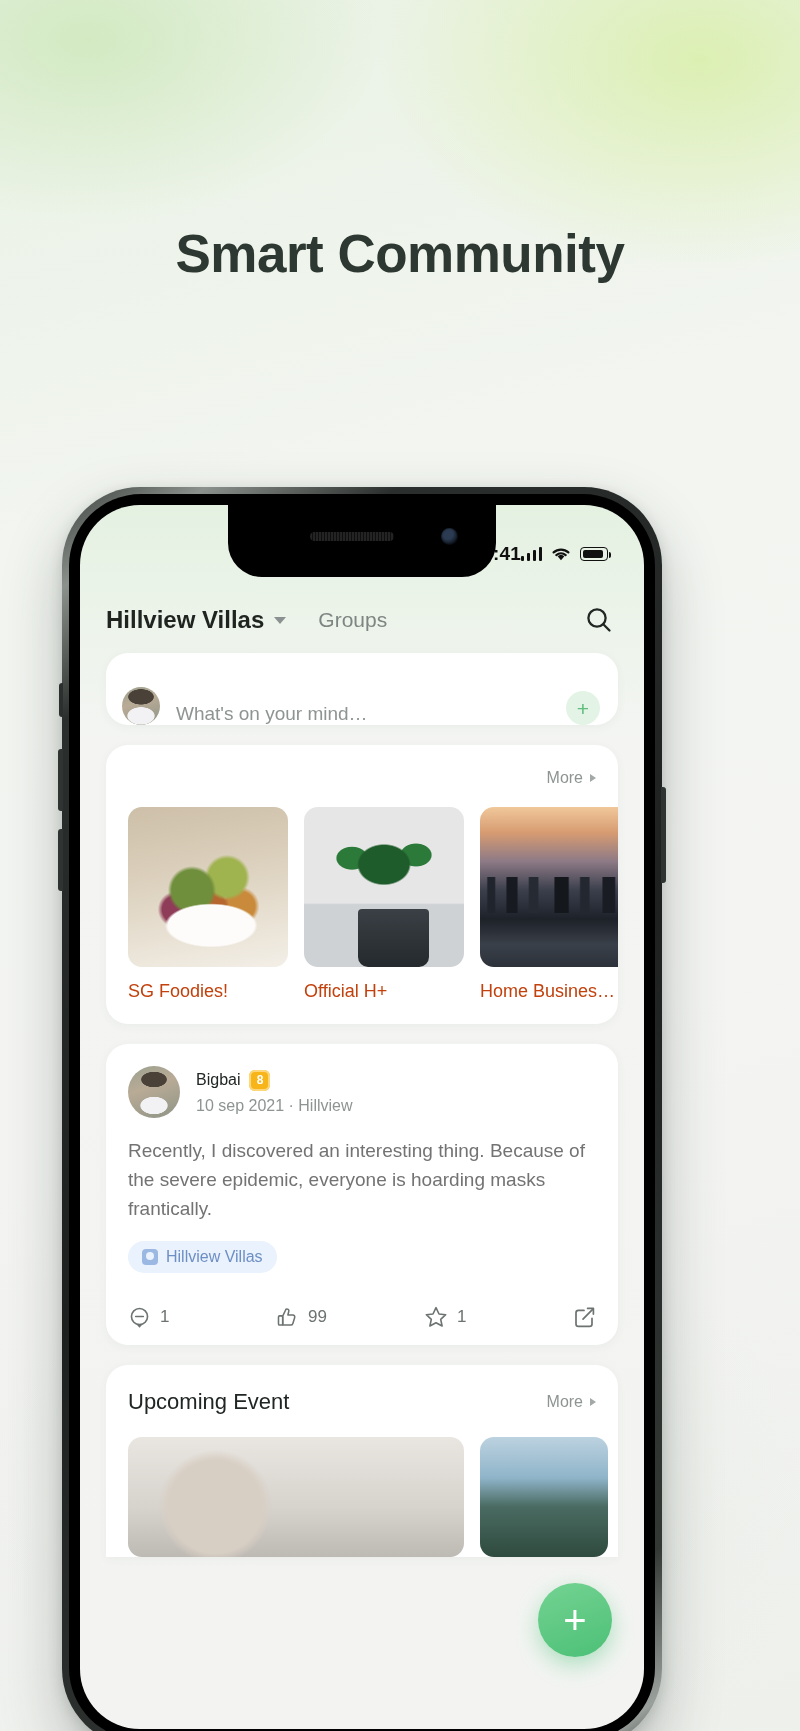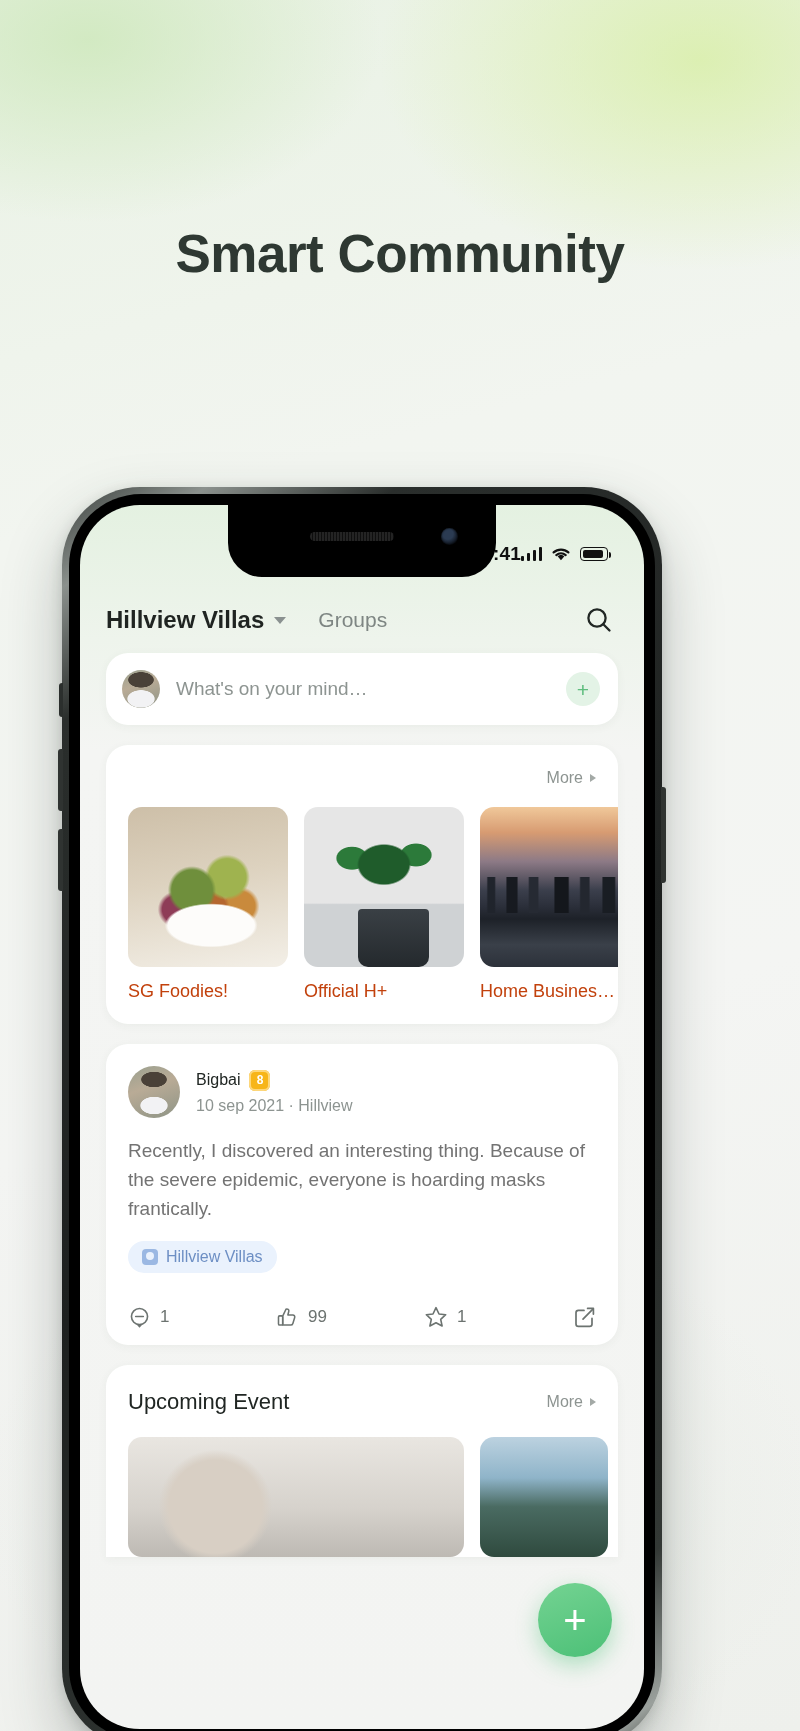--- a/index.html
+++ b/index.html
@@ -111,21 +111,21 @@
   .community-name { font-size: 24px; font-weight: 700; color: #1f2421; }
   .caret { width: 0; height: 0; border-left: 6px solid transparent; border-right: 6px solid transparent; border-top: 7px solid #8a9190; margin-left: 10px; }
   .tab-groups { font-size: 21px; color: #7e8683; margin-left: 32px; }
   .search-btn { margin-left: auto; display: flex; align-items: center; }
 
   
   .feed { position: absolute; top: 148px; left: 0; right: 0; bottom: 0; padding: 0 26px; }
   .card { background: #fff; border-radius: 22px; box-shadow: 0 2px 10px rgba(60,70,64,0.05); }
 
   
-  .composer { height: 72px; display: flex; align-items: center; padding: 0 18px 0 16px; margin-bottom: 20px; }
+  .composer { height: 72px; display: flex; align-items: flex-end; padding: 0 18px 0 16px; margin-bottom: 20px; }
   .avatar { width: 38px; height: 38px; border-radius: 50%; flex: none; overflow: hidden; background:#c3b9ab; }
   .composer-placeholder { margin-left: 16px; font-size: 19px; color: #8d9491; }
   .add-circle { margin-left: auto; width: 34px; height: 34px; border-radius: 50%; background: #e3f3e6; display:flex; align-items:center; justify-content:center; color:#5fbd7e; font-size:21px; line-height:1; }
 
   
   .sec-head { display: flex; align-items: center; padding: 24px 22px 0 22px; }
   .sec-title { font-size: 22px; color: #202623; font-weight: 400; }
   .more { margin-left: auto; display: flex; align-items: center; gap: 7px; font-size: 16px; color: #8d9491; }
   .more .chev { width:0;height:0;border-top:4.5px solid transparent;border-bottom:4.5px solid transparent;border-left:6px solid #a3a9a6; }
   .groups-row { display: flex; gap: 16px; padding: 20px 0 22px 22px; overflow: hidden; }

